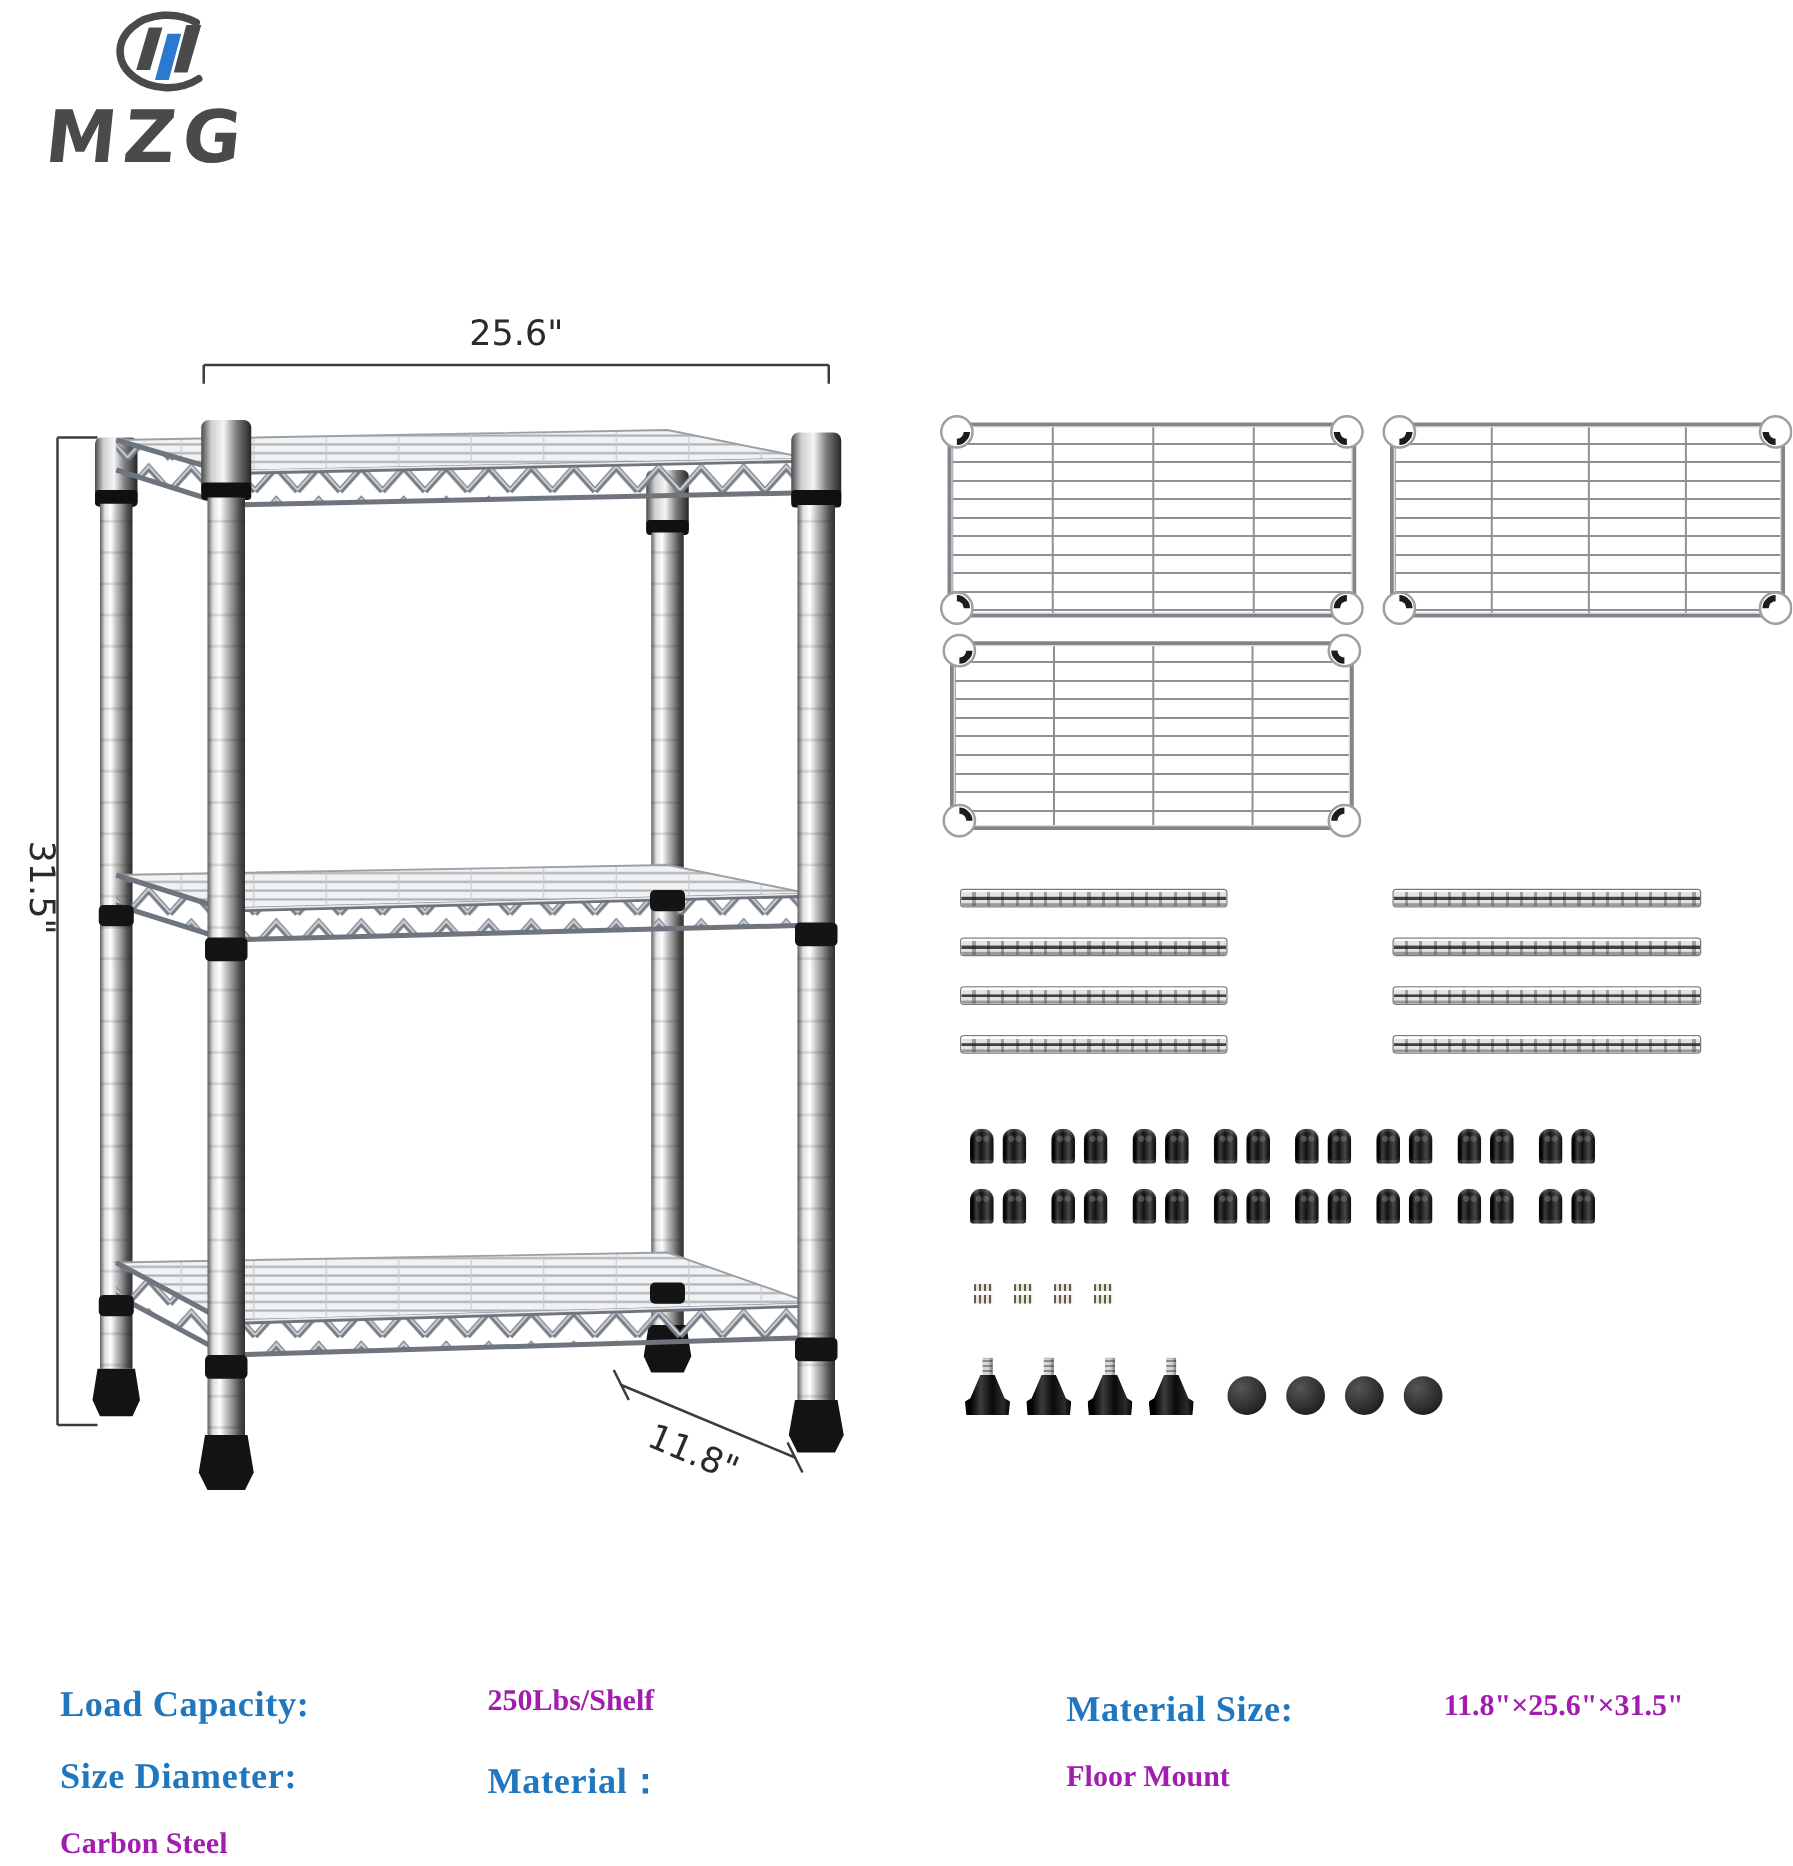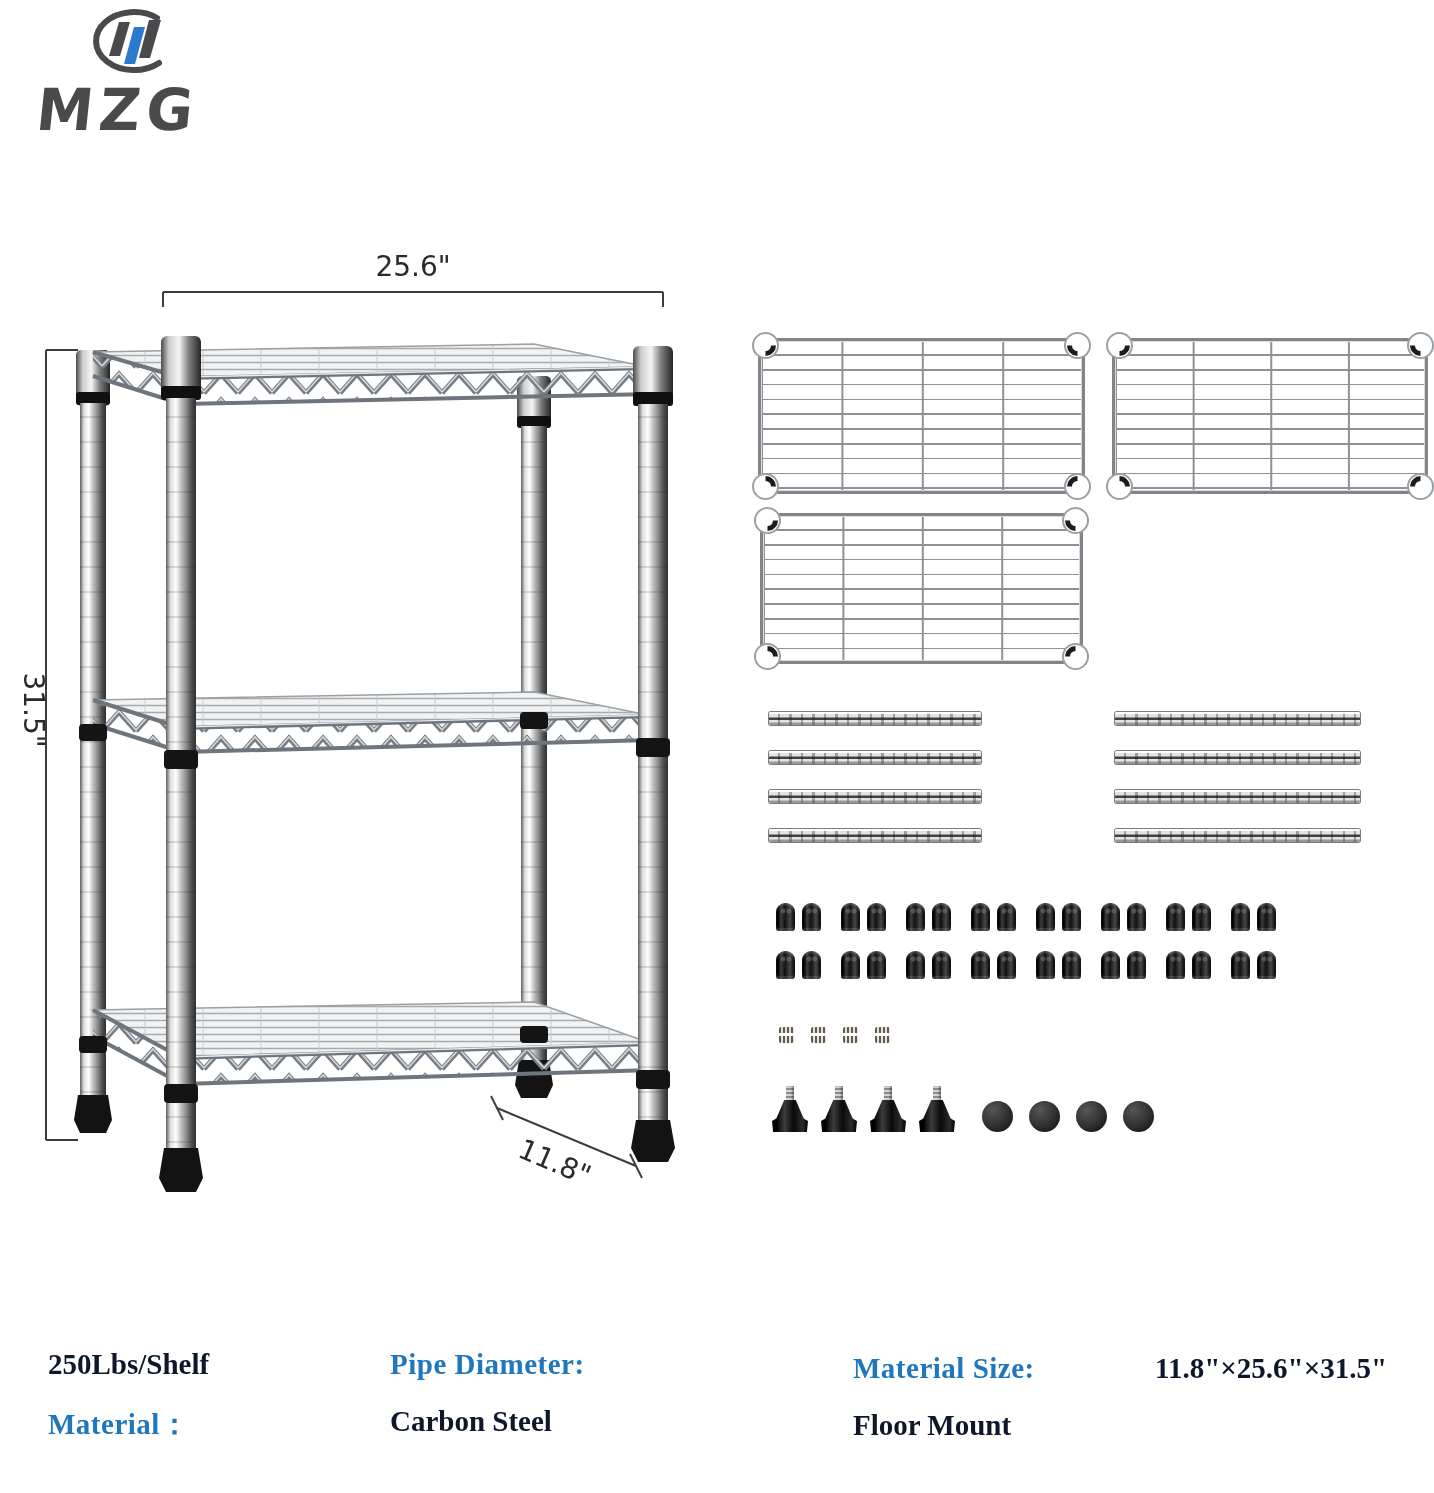--- a/index.html
+++ b/index.html
@@ -73,21 +73,21 @@
     background:radial-gradient(circle at 35% 30%, #565656, #2a2a2a 62%, #101010 95%); }
 
   
   .specs { position:absolute; font-family:"Liberation Serif", serif; font-weight:bold; }
   .spec-grid { display:grid; grid-auto-rows:57px; align-items:start; }
   #specs-left  { left:48px;  top:1348px; }
   #specs-left  .spec-grid { grid-template-columns:342px 420px; }
   #specs-right { left:853px; top:1352px; }
   #specs-right .spec-grid { grid-template-columns:302px 420px; }
   .spec-label { font-size:29px; color:#2177bd; letter-spacing:.5px; }
-  .spec-value { font-size:29px; color:#0f172a; }
+  .spec-value { font-size:24px; color:#a21caf; }
 
   .abs { position:absolute; }
 </style>
 </head>
 <body>
 
 <div id="page">
 
   <div id="logo">
     <svg width="200" height="140" viewBox="0 0 200 140">
@@ -352,22 +352,23 @@
 
   <div class="caps">
     <div class="cap"></div>
   <div class="cap"></div>
       <div class="cap"></div>
       <div class="cap"></div>
     </div>
 
   <div id="specs-left" class="specs">
     <div class="spec-grid">
+      <div class="spec-label">Load Capacity:</div>
       <div class="spec-value">250Lbs/Shelf</div>
-      <div class="spec-label">Pipe Diameter:</div>
+      <div class="spec-label">Size Diameter:</div>
       <div class="spec-label">Material：</div>
       <div class="spec-value">Carbon Steel</div>
     </div>
   </div>
   <div id="specs-right" class="specs">
     <div class="spec-grid">
       <div class="spec-label">Material Size:</div>
       <div class="spec-value">11.8"×25.6"×31.5"</div>
       <div class="spec-value">Floor Mount</div>
     </div>

